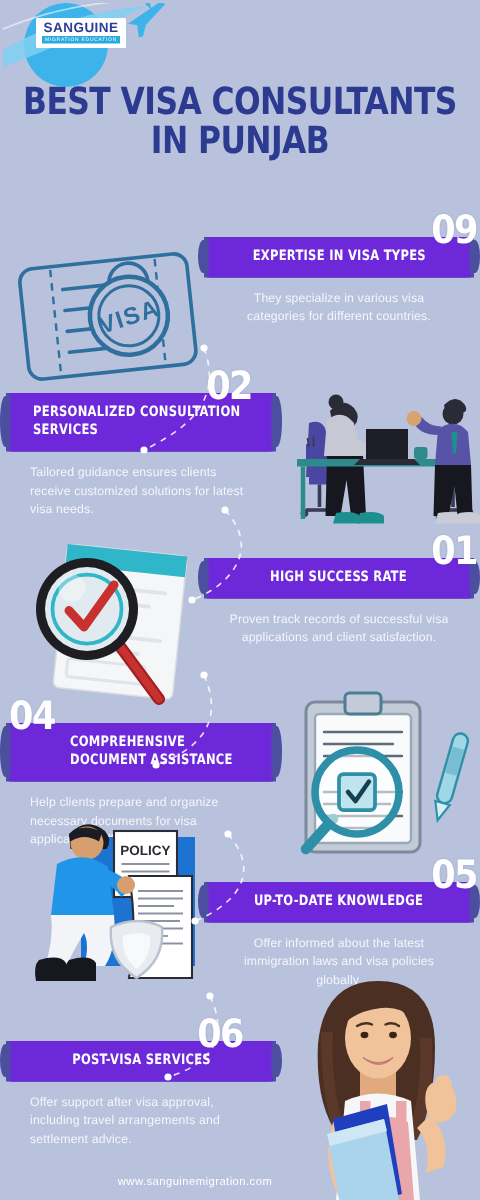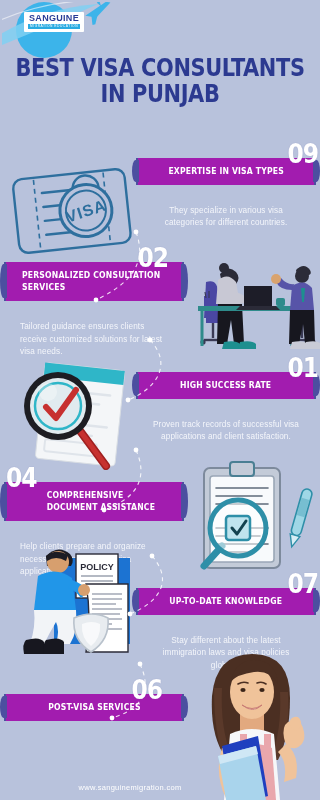--- a/index.html
+++ b/index.html
@@ -33,21 +33,21 @@
     font-family:"DejaVu Sans Condensed","Liberation Sans", sans-serif;
     transform:scaleX(.93); transform-origin:center top;
   }
 
   
   .sec { position:absolute; width:176px; }
   .sec.right { left:138px; text-align:center; }
   .sec.left  { left:6px;  }
 
   .banner {
-    position:relative; background:#a21caf; color:#fff;
+    position:relative; background:#6d28d9; color:#fff;
     padding:7px 8px 8px 8px; min-height:26px;
     display:flex; align-items:center; justify-content:center;
     box-shadow:2px 0 0 #4c4fa0, -2px 0 0 #4c4fa0;
   }
   .banner::before, .banner::after{
     content:""; position:absolute; top:2px; bottom:3px; width:7px; background:#4c4fa0;
   }
   .banner::before{ left:-6px; border-radius:60% 0 0 60%; }
   .banner::after { right:-6px; border-radius:0 60% 60% 0; }
   .banner span {
@@ -60,21 +60,21 @@
   .num {
     position:absolute; color:#ffffff; font-weight:bold; font-size:26px;
     line-height:1; letter-spacing:-1px; z-index:5;
     font-family:"DejaVu Sans Condensed","Liberation Sans", sans-serif;
     text-shadow:0 0 1px rgba(76,79,160,.35);
   }
   .num.nr { right:-4px; top:-17px; }
   .num.nl { left:-2px;  top:-17px; }
 
   .body-txt {
-    margin-top:20px; color:#f4f6fb; font-size:8.2px; line-height:1.5;
+    margin-top:8px; color:#f4f6fb; font-size:8.2px; line-height:1.5;
     padding:0 14px; letter-spacing:.1px;
   }
 
   
   .connectors { position:absolute; inset:0; width:320px; height:800px; pointer-events:none; z-index:2; }
 
   
   .ill { position:absolute; z-index:1; }
 
   
@@ -379,29 +379,30 @@
 
   <div class="sec left" style="top:482px;">
     <div class="num nl" style="left:0;">04</div>
     <div class="banner" style="padding-left:34px;">
       <span>COMPREHENSIVE DOCUMENT ASSISTANCE</span>
     </div>
     <p class="body-txt">Help clients prepare and organize necessary documents for visa applications efficiently.</p>
   </div>
 
   <div class="sec right" style="top:588px;">
-    <div class="num nr">07</div>
+    <div class="num nr">05</div>
     <div class="banner">
       <span>UP-TO-DATE KNOWLEDGE</span>
     </div>
-    <p class="body-txt">Stay different about the latest immigration laws and visa policies globally.</p>
+    <p class="body-txt">Offer informed about the latest immigration laws and visa policies globally.</p>
   </div>
 
   <div class="sec left" style="top:694px;">
     <div class="num nr" style="right:20px;">06</div>
     <div class="banner">
       <span>POST-VISA SERVICES</span>
     </div>
+    <p class="body-txt">Offer support after visa approval, including travel arrangements and settlement advice.</p>
   </div>
 
   <div class="footer">www.sanguinemigration.com</div>
 
 </div>
 
 </body></html>

